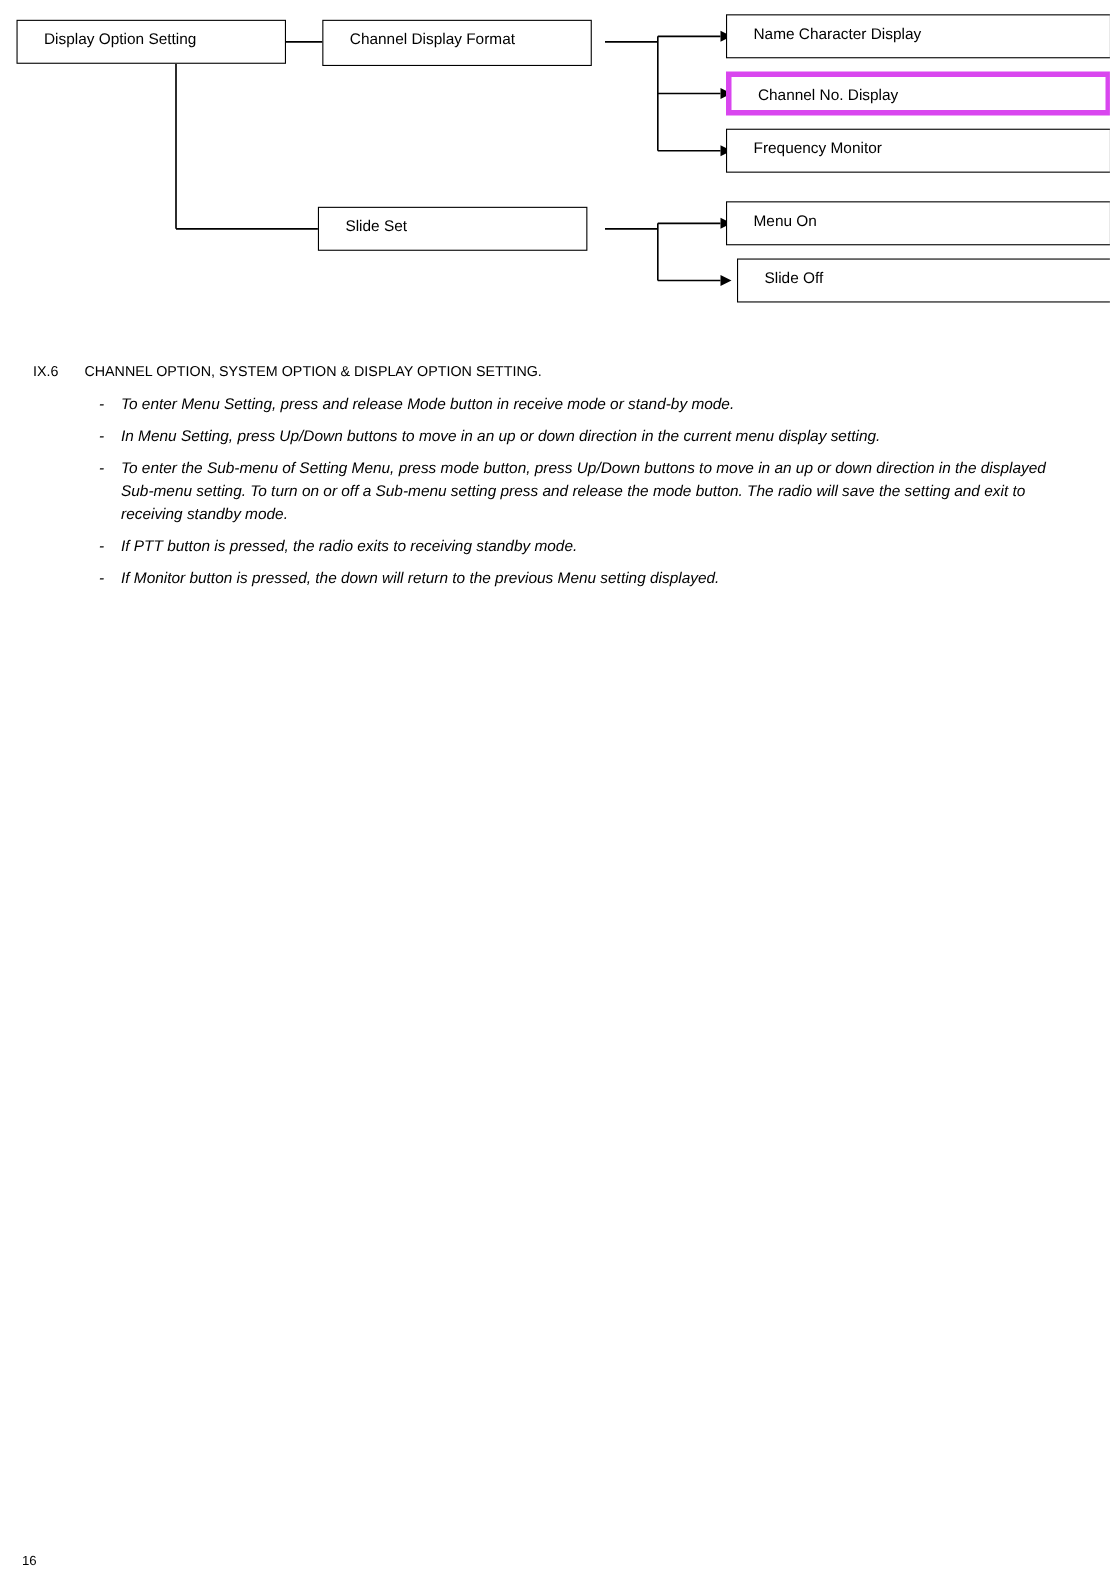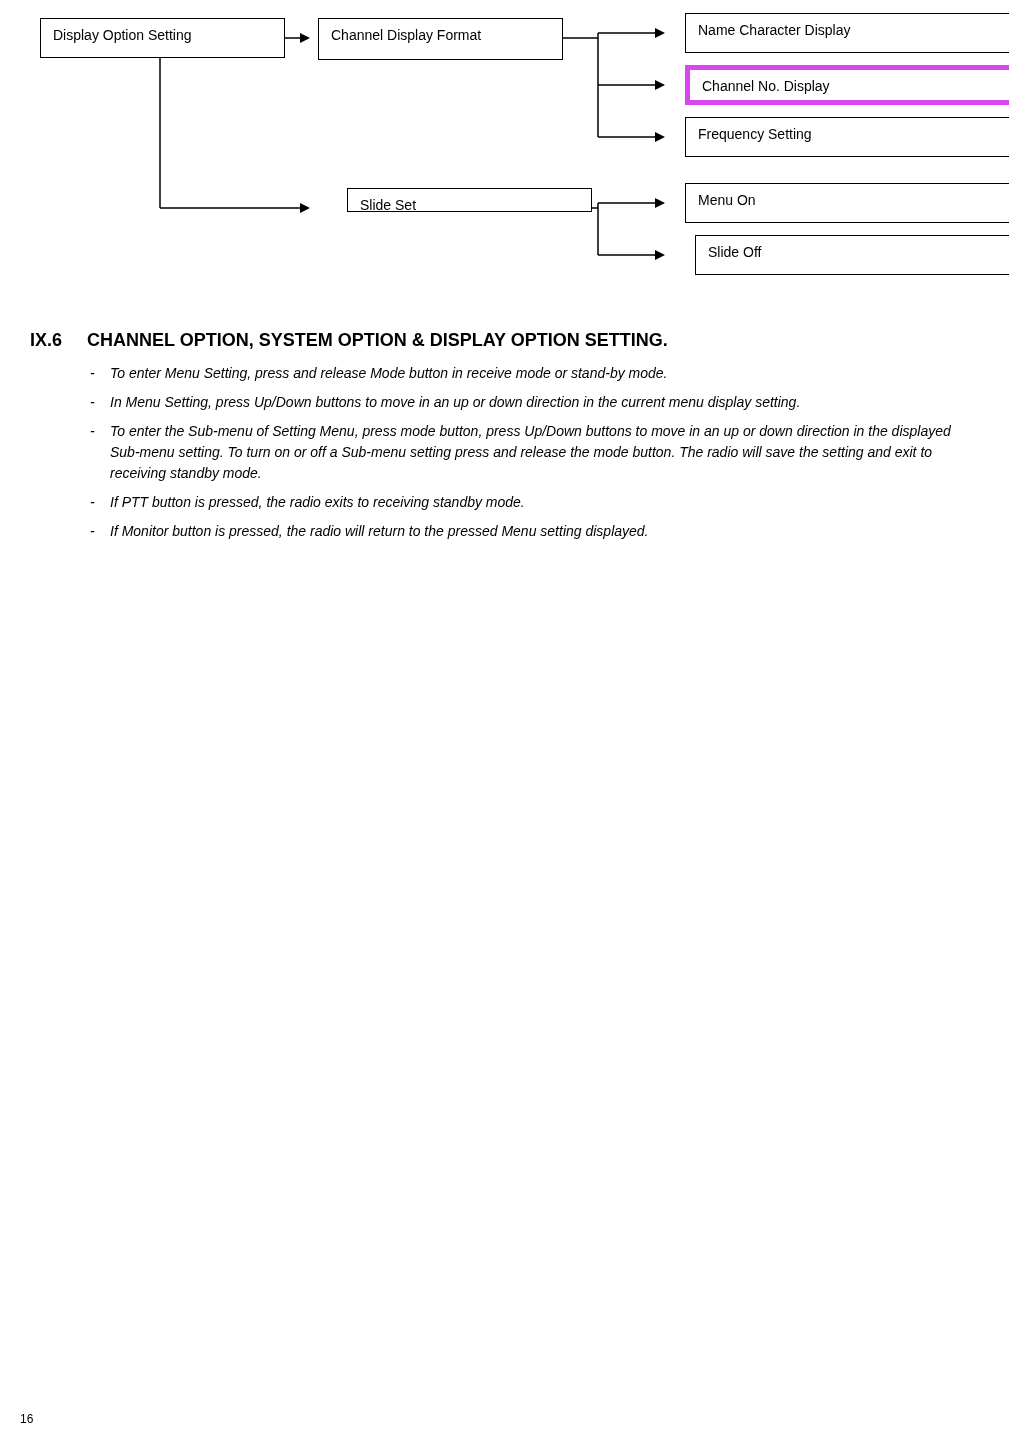--- a/index.html
+++ b/index.html
@@ -27,45 +27,44 @@
     .diagram-container {
       position: relative;
       width: 100%;
       height: 280px;
     }
 
     
     .box {
       position: absolute;
       border: 1px solid #000;
-      padding: 8px 12px;
+      padding: 8px 24px;
       background: #fff;
       white-space: nowrap;
-      margin-left: 25px;
     }
 
     .box-display-option {
       left: 5px;
       top: 8px;
       width: 245px;
       height: 40px;
     }
 
     .box-channel-display {
       left: 283px;
       top: 8px;
       width: 245px;
       height: 42px;
     }
 
     .box-slide-set {
-      left: 312px;
+      left: 279px;
       top: 178px;
       width: 245px;
-      height: 24px;
+      height: 40px;
     }
 
     
     .box-name-char {
       left: 650px;
       top: 3px;
       width: 350px;
       height: 40px;
       border: 1px solid #000;
     }
@@ -111,22 +110,22 @@
       height: 100%;
       pointer-events: none;
     }
 
     
     .text-section {
       padding: 20px 30px 30px 30px;
     }
 
     .section-heading {
-      font-size: 18px;
-      font-weight: bold;
+      font-size: 13px;
+      font-weight: normal;
       margin-bottom: 12px;
     }
 
     .section-heading .section-num {
       margin-right: 20px;
     }
 
     .bullet-list {
       list-style: none;
       margin-left: 60px;
@@ -203,21 +202,21 @@
 
     <div class="box box-name-char">
       <span>Name Character Display</span>
     </div>
 
     <div class="box box-channel-no">
       <span>Channel No. Display</span>
     </div>
 
     <div class="box box-frequency">
-      <span>Frequency Setting</span>
+      <span>Frequency Monitor</span>
     </div>
 
     <div class="box box-slide-on">
       <span>Menu On</span>
     </div>
 
     <div class="box box-slide-off">
       <span>Slide Off</span>
     </div>
 
@@ -227,17 +226,17 @@
 <div class="text-section">
   <div class="section-heading">
     <span class="section-num">IX.6</span>
     <span>CHANNEL OPTION, SYSTEM OPTION &amp; DISPLAY OPTION SETTING.</span>
   </div>
   <ul class="bullet-list">
     <li>To enter Menu Setting, press and release Mode button in receive mode or stand-by mode.</li>
     <li>In Menu Setting, press Up/Down buttons to move in an up or down direction in the current menu display setting.</li>
     <li>To enter the Sub-menu of Setting Menu, press mode button, press Up/Down buttons to move in an up or down direction in the displayed Sub-menu setting. To turn on or off a Sub-menu setting press and release the mode button. The radio will save the setting and exit to receiving standby mode.</li>
     <li>If PTT button is pressed, the radio exits to receiving standby mode.</li>
-    <li>If Monitor button is pressed, the radio will return to the pressed Menu setting displayed.</li>
+    <li>If Monitor button is pressed, the down will return to the previous Menu setting displayed.</li>
   </ul>
 </div>
 
 <div class="page-number">16</div>
 
 </body></html>

